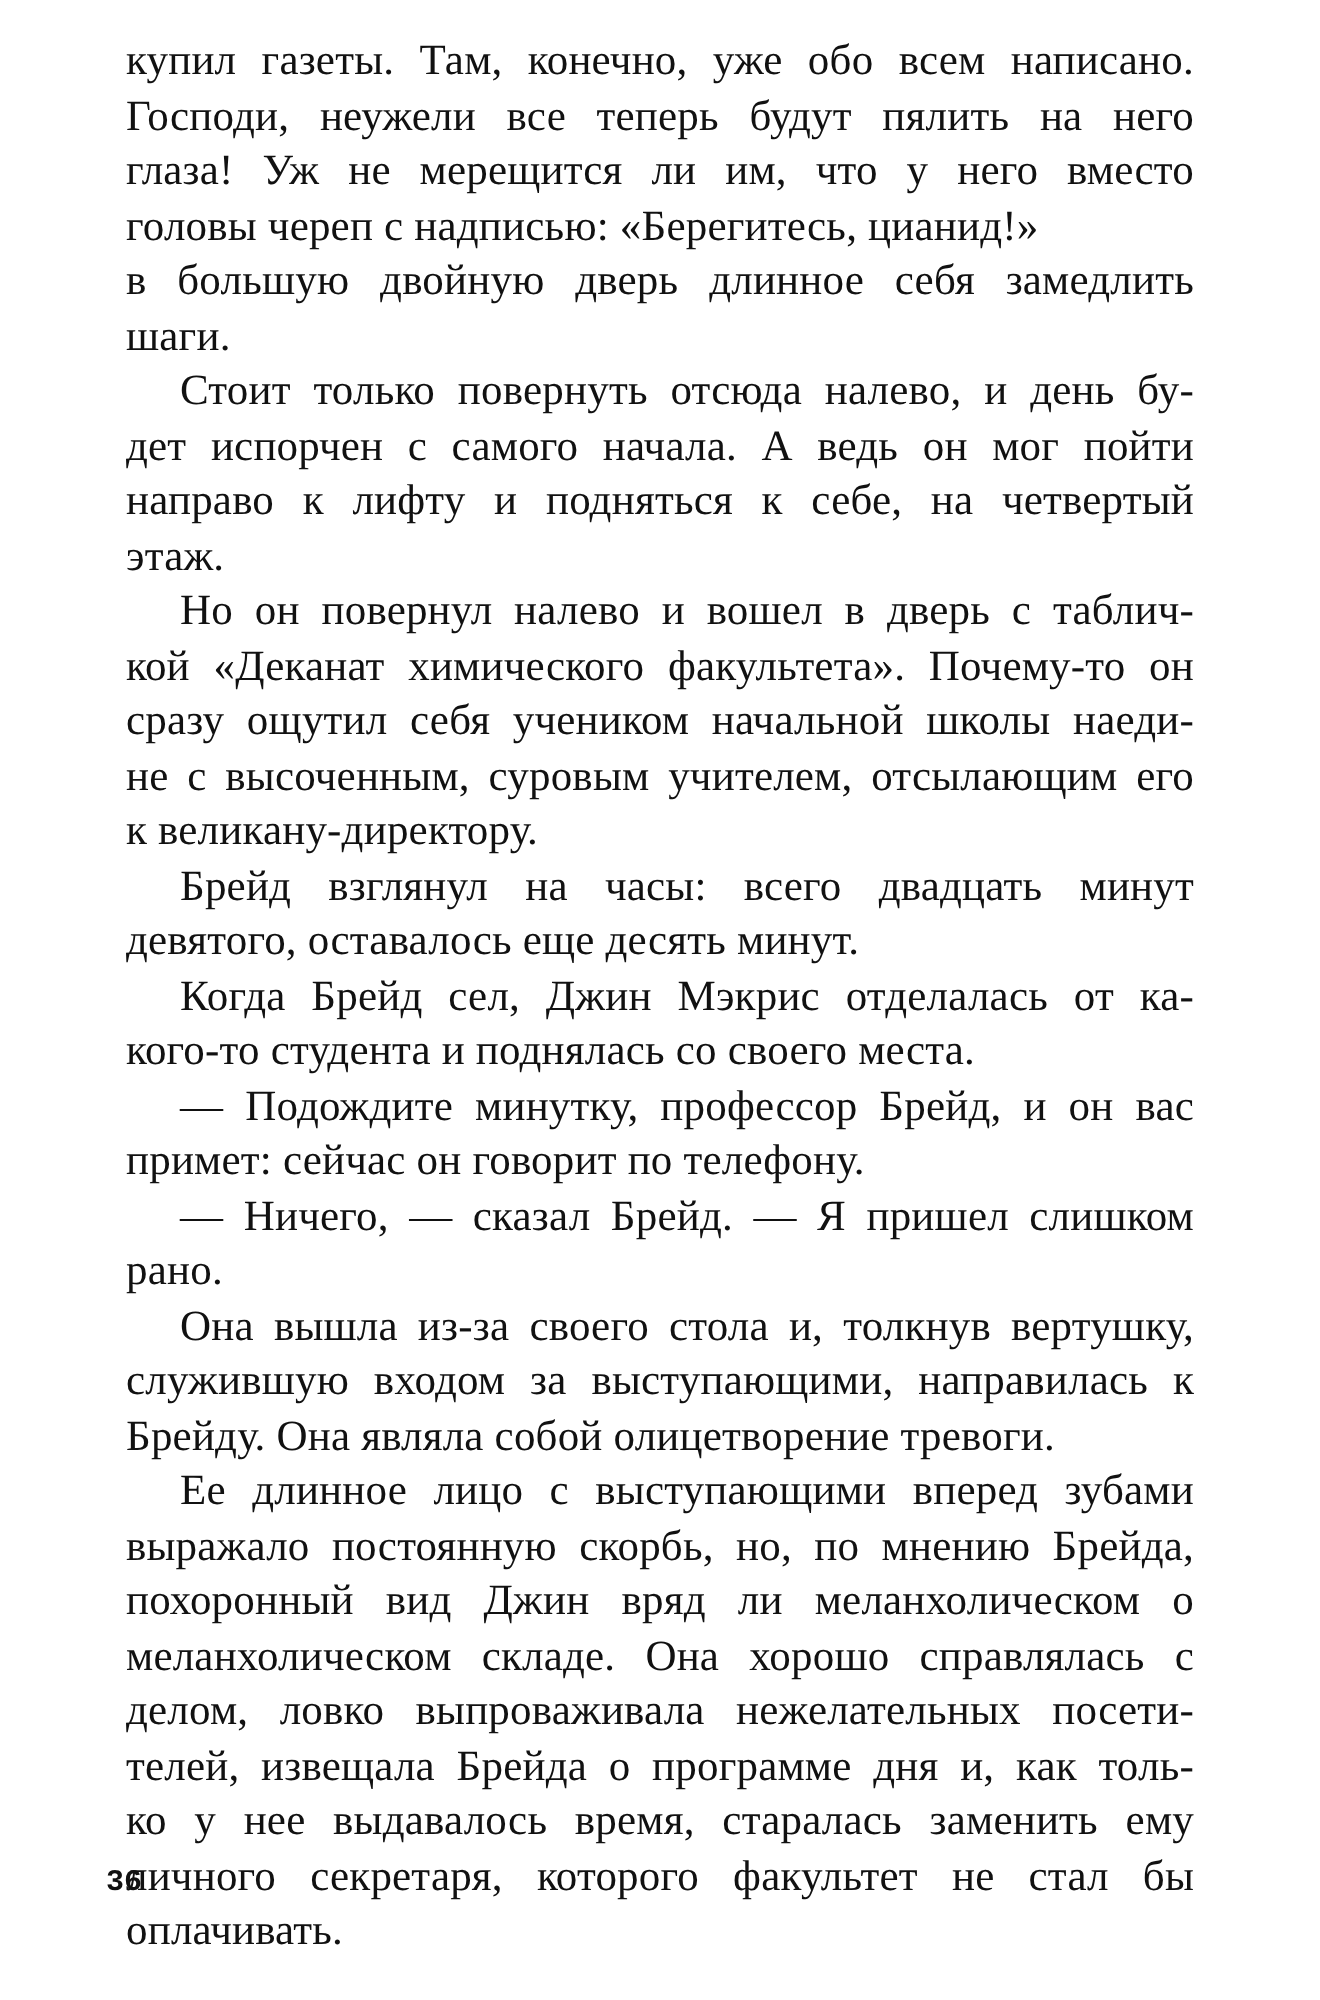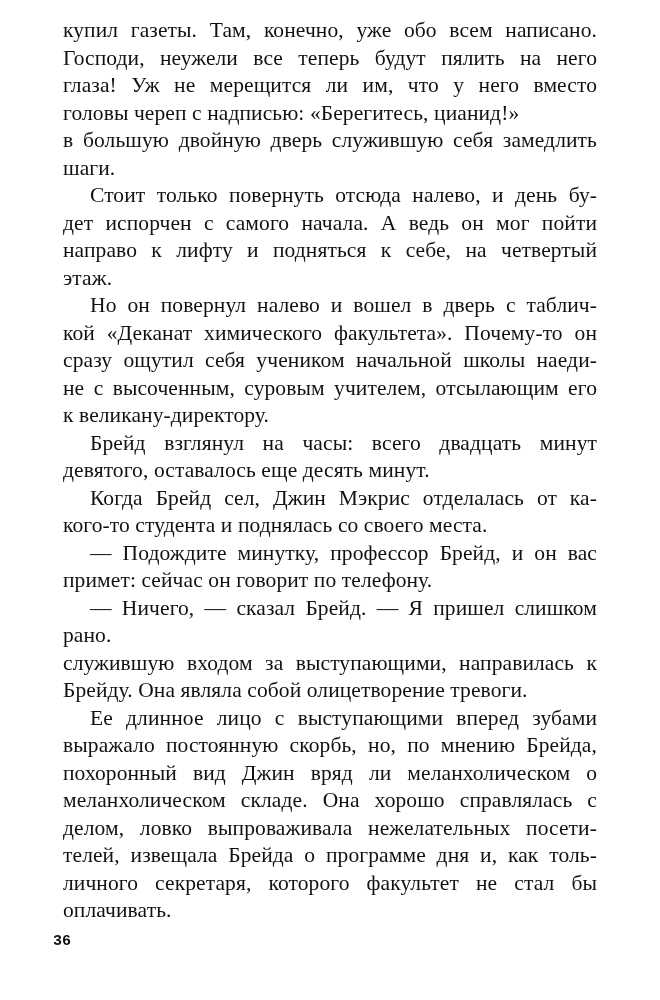--- a/index.html
+++ b/index.html
@@ -23,43 +23,45 @@
   }
 </style>
 </head>
 <body>
 
 <div class="page" id="page">
     <span class="line" style="white-space: nowrap;">купил газеты. Там, конечно, уже обо всем написано.</span>
     <span class="line" style="white-space: nowrap;">Господи, неужели все теперь будут пялить на него</span>
     <span class="line" style="white-space: nowrap;">глаза! Уж не мерещится ли им, что у него вместо</span>
     <span class="line last" style="white-space: nowrap;">головы череп с надписью: «Берегитесь, цианид!»</span>
-    <span class="line" style="white-space: nowrap;">в большую двойную дверь служившую себя замедлить</span>
+    <span class="line" style="white-space: nowrap;">в большую двойную дверь длинное себя замедлить</span>
     <span class="line last" style="white-space: nowrap;">шаги.</span>
     <span class="line indent" style="white-space: nowrap;">Стоит только повернуть отсюда налево, и день бу-</span>
     <span class="line" style="white-space: nowrap;">дет испорчен с самого начала. А ведь он мог пойти</span>
     <span class="line" style="white-space: nowrap;">направо к лифту и подняться к себе, на четвертый</span>
     <span class="line last" style="white-space: nowrap;">этаж.</span>
     <span class="line indent" style="white-space: nowrap;">Но он повернул налево и вошел в дверь с таблич-</span>
     <span class="line" style="white-space: nowrap;">кой «Деканат химического факультета». Почему-то он</span>
     <span class="line" style="white-space: nowrap;">сразу ощутил себя учеником начальной школы наеди-</span>
     <span class="line" style="white-space: nowrap;">не с высоченным, суровым учителем, отсылающим его</span>
     <span class="line last" style="white-space: nowrap;">к великану-директору.</span>
     <span class="line indent" style="white-space: nowrap;">Брейд взглянул на часы: всего двадцать минут</span>
     <span class="line last" style="white-space: nowrap;">девятого, оставалось еще десять минут.</span>
     <span class="line indent" style="white-space: nowrap;">Когда Брейд сел, Джин Мэкрис отделалась от ка-</span>
     <span class="line last" style="white-space: nowrap;">кого-то студента и поднялась со своего места.</span>
     <span class="line indent" style="white-space: nowrap;">— Подождите минутку, профессор Брейд, и он вас</span>
     <span class="line last" style="white-space: nowrap;">примет: сейчас он говорит по телефону.</span>
     <span class="line indent" style="white-space: nowrap;">— Ничего, — сказал Брейд. — Я пришел слишком</span>
     <span class="line last" style="white-space: nowrap;">рано.</span>
+    <span class="line indent" style="white-space: nowrap;">Она вышла из-за своего стола и, толкнув вертушку,</span>
     <span class="line" style="white-space: nowrap;">служившую входом за выступающими, направилась к</span>
     <span class="line last" style="white-space: nowrap;">Брейду. Она являла собой олицетворение тревоги.</span>
     <span class="line indent" style="white-space: nowrap;">Ее длинное лицо с выступающими вперед зубами</span>
     <span class="line" style="white-space: nowrap;">выражало постоянную скорбь, но, по мнению Брейда,</span>
     <span class="line" style="white-space: nowrap;">похоронный вид Джин вряд ли меланхолическом о</span>
     <span class="line" style="white-space: nowrap;">меланхолическом складе. Она хорошо справлялась с</span>
     <span class="line" style="white-space: nowrap;">делом, ловко выпроваживала нежелательных посети-</span>
     <span class="line" style="white-space: nowrap;">телей, извещала Брейда о программе дня и, как толь-</span>
+    <span class="line" style="white-space: nowrap;">ко у нее выдавалось время, старалась заменить ему</span>
     <span class="line" style="white-space: nowrap;">личного секретаря, которого факультет не стал бы</span>
     <span class="line last" style="white-space: nowrap;">оплачивать.</span>
   </div>
 <div class="pagenum">36</div>
 
 </body></html>

